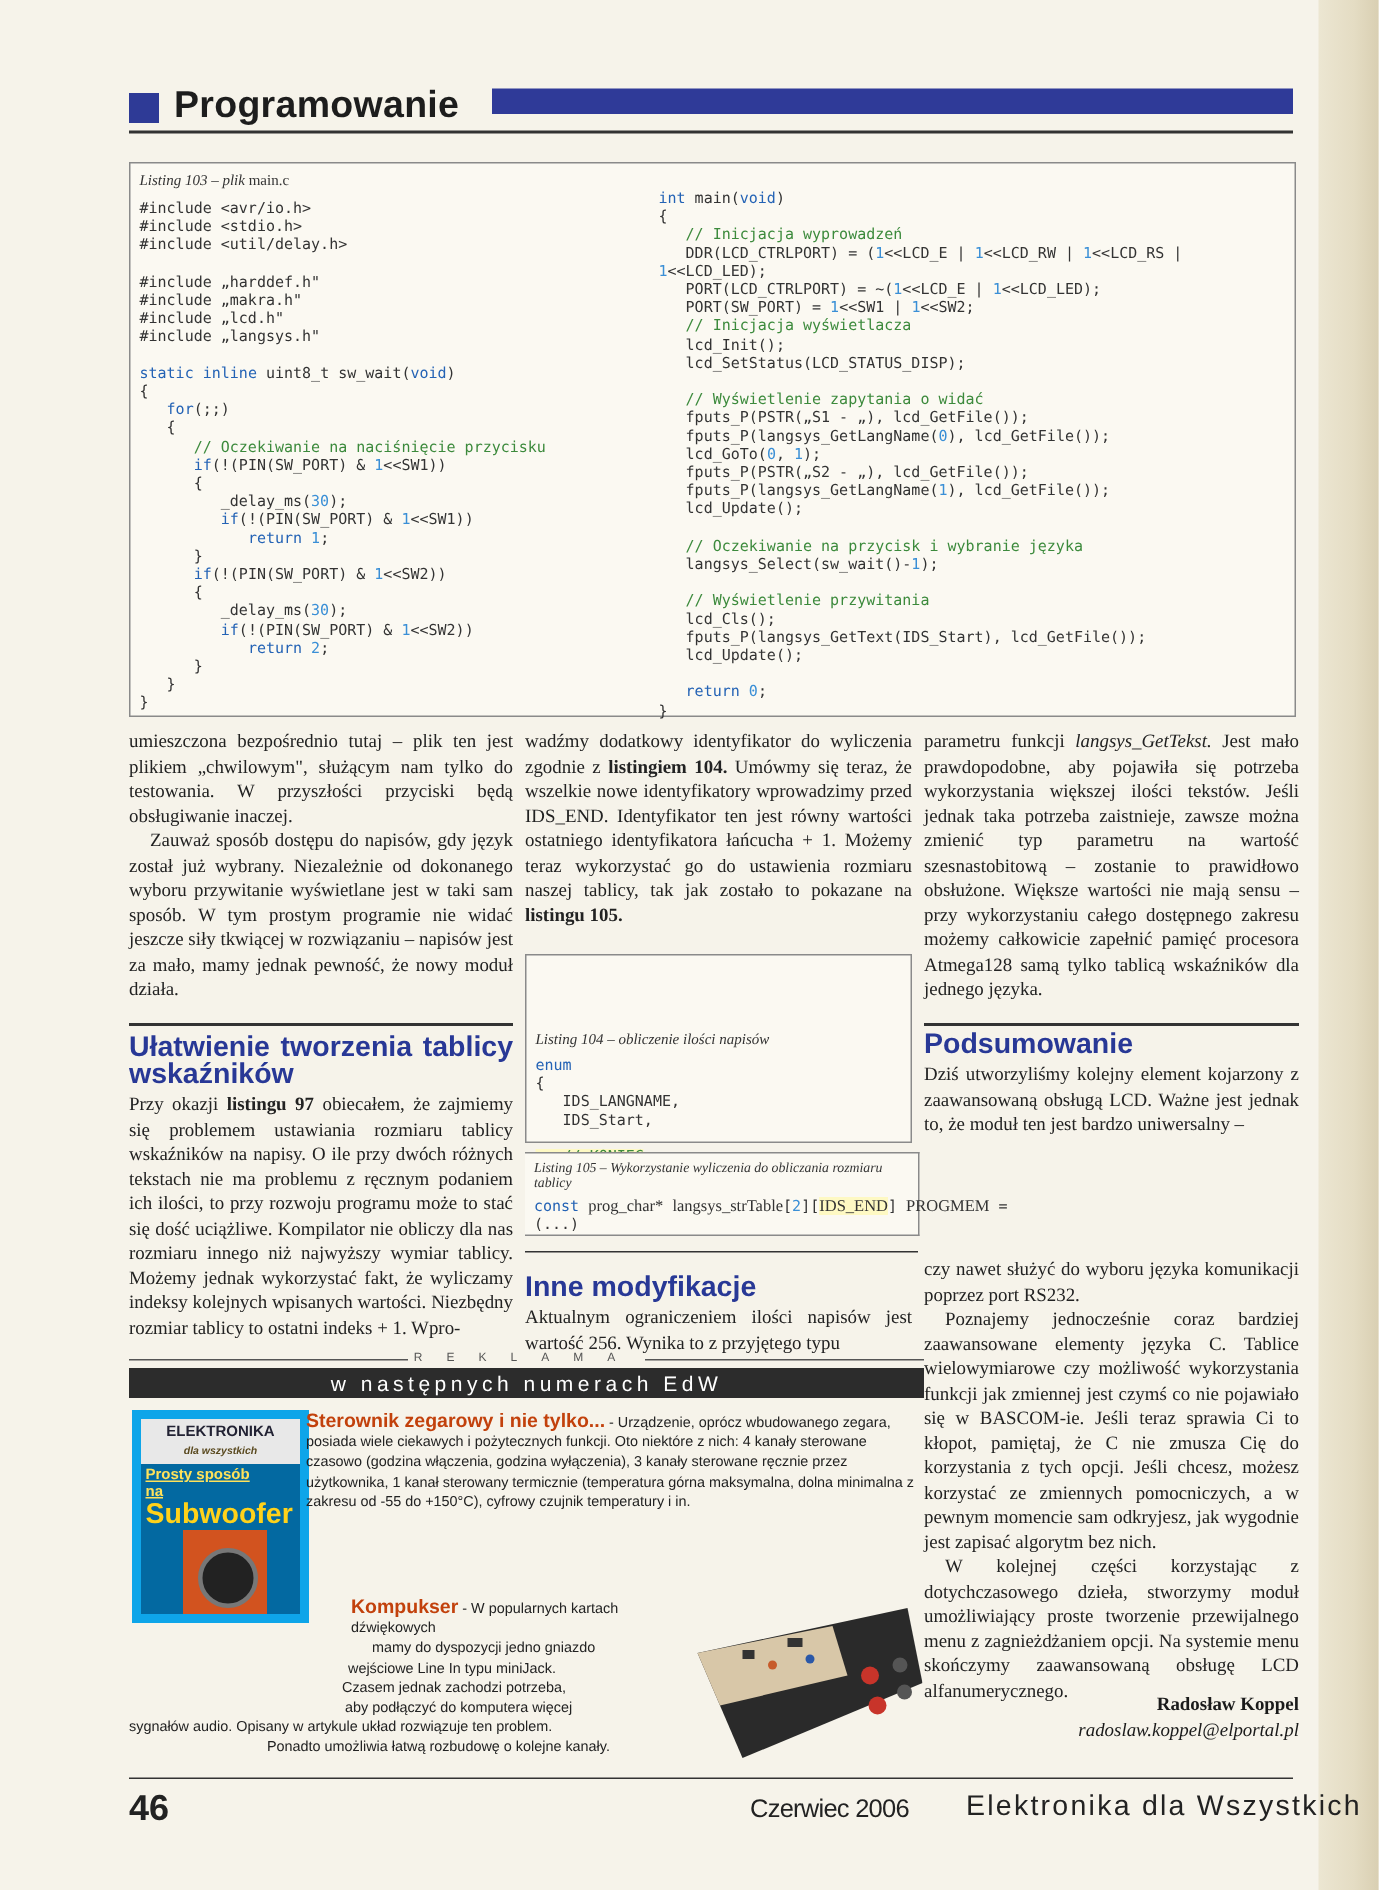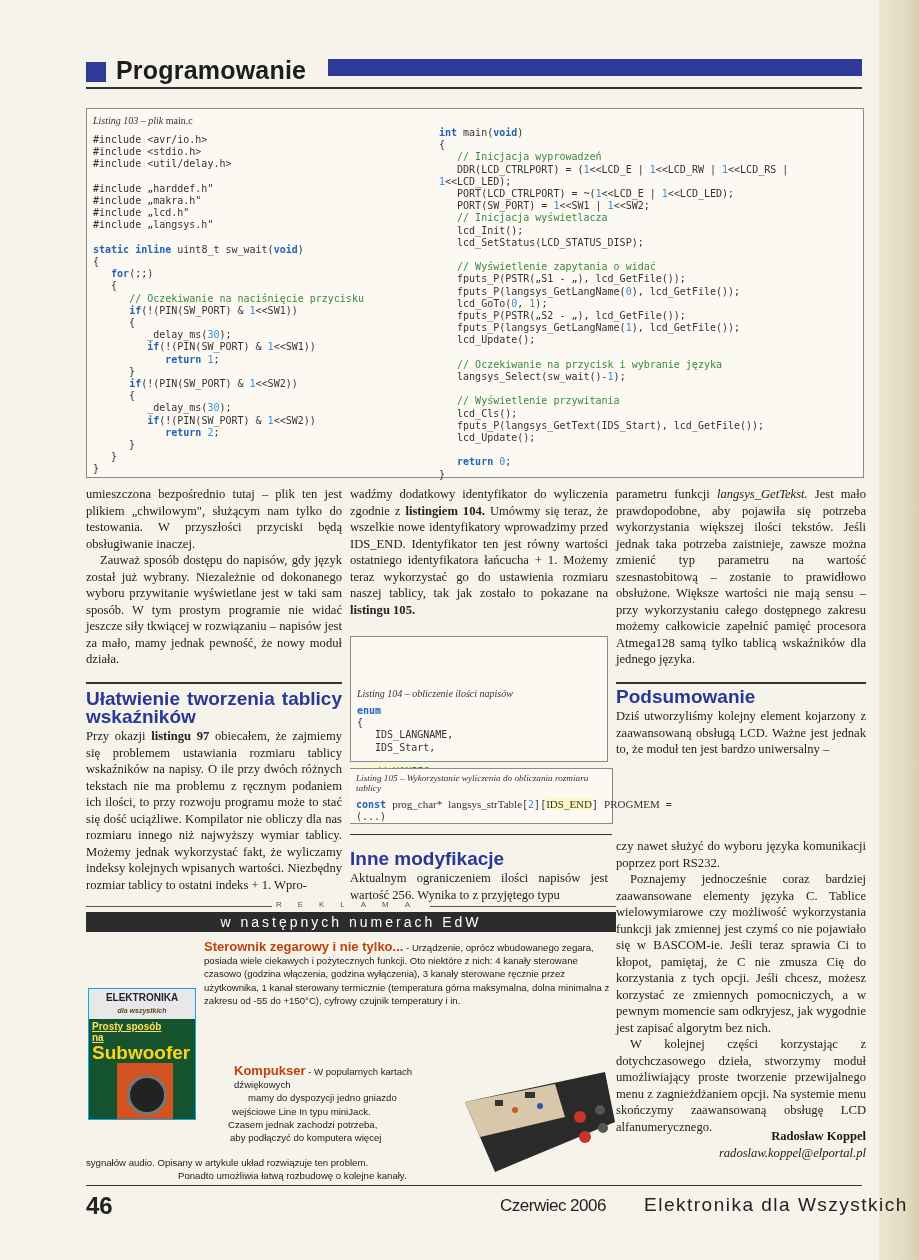--- a/index.html
+++ b/index.html
@@ -8,37 +8,37 @@
   .spine{position:absolute;right:0;top:0;width:40px;height:1260px;background:linear-gradient(90deg,#ece6d2,#e4dcc3 60%,#d9cfb2);}
   .header{position:absolute;left:86px;top:56px;width:776px;height:36px;}
   .hdr-sq{position:absolute;left:0;top:6px;width:20px;height:20px;background:#2e3a96;}
   .hdr-title{position:absolute;left:30px;top:0;font-family:"Liberation Sans",sans-serif;font-weight:bold;font-size:25px;color:#1d1d1d;letter-spacing:0.2px;}
   .hdr-bar{position:absolute;left:242px;top:3px;right:0;height:17px;background:#2f3a98;}
   .hdr-rule{position:absolute;left:0;top:31px;right:0;height:2px;background:#333;}
   .listing-main{position:absolute;left:86px;top:108px;width:776px;height:368px;border:1px solid #8a8a8a;background:#fbf9f2;}
   .listing-cap{font-style:italic;font-size:10px;color:#333;}
   .listing-cap b{font-style:normal;font-weight:normal;}
   .code{font-family:"DejaVu Sans Mono",monospace;font-size:10px;line-height:12.2px;white-space:pre;color:#333;}
-  .code .kw{color:#2463b5;font-weight:bold;}
+  .code .kw{color:#2463b5;font-weight:normal;}
   .code .cm{color:#3c8a3c;}
   .code .num{color:#3a8fd6;}
   .code .sf{font-family:"Liberation Serif",serif;font-size:11px;}
   .col-left-code{position:absolute;left:6px;top:6px;width:330px;}
   .col-right-code{position:absolute;left:352px;top:18px;width:420px;}
   .text-col{position:absolute;font-size:12.6px;line-height:16.5px;text-align:justify;color:#222;}
   .text-col p{margin:0;text-indent:0;}
   .text-col p.ind{text-indent:14px;}
   .sect{font-family:"Liberation Sans",sans-serif;font-weight:bold;color:#283896;font-size:19px;line-height:18px;margin:0 0 2px 0;}
   .rule{position:absolute;height:2px;background:#333;}
   .box{position:absolute;border:1px solid #8a8a8a;background:#fbf9f2;}
   .hl{background:#fef9c3;}
   .reklama-label{position:absolute;left:86px;top:900px;width:530px;text-align:center;font-family:"Liberation Sans",sans-serif;font-size:8px;letter-spacing:16px;color:#555;}
   .reklama-line{position:absolute;top:906px;height:1px;background:#555;}
   .ad-banner{position:absolute;left:86px;top:912px;width:530px;height:20px;background:#2c2c2c;color:#fff;font-family:"Liberation Sans",sans-serif;font-size:14px;letter-spacing:3px;text-align:center;line-height:20px;}
-  .cover{position:absolute;left:88px;top:940px;width:106px;height:130px;background:#14532d;border:1px solid #0ea5e9;overflow:hidden;margin-top:48px;}
+  .cover{position:absolute;left:88px;top:940px;width:106px;height:130px;background:#0369a1;border:6px solid #0ea5e9;overflow:hidden;}
   .cover-top{height:30px;background:#e8e8e8;color:#223;font-family:"Liberation Sans",sans-serif;font-size:10px;font-weight:bold;text-align:center;line-height:18px;}
   .cover-top small{display:block;font-size:7px;font-style:italic;color:#5a4a20;line-height:8px;}
   .cover-l1{color:#ffe25a;font-family:"Liberation Sans",sans-serif;font-size:10px;font-weight:bold;padding:2px 20px 0 3px;text-decoration:underline;}
   .cover-l2{color:#ffd21a;font-family:"Liberation Sans",sans-serif;font-size:19px;font-weight:bold;padding:0 3px;line-height:20px;}
   .cover-spk{position:absolute;left:28px;top:74px;width:56px;height:56px;background:#d2531f;}
   .cover-woofer{position:absolute;left:38px;top:86px;width:34px;height:34px;border-radius:50%;background:#222;border:3px solid #777;}
   .ad-text{position:absolute;font-family:"Liberation Sans",sans-serif;font-size:9.6px;line-height:13.2px;color:#222;}
   .ad-title{color:#c2410c;font-weight:bold;font-size:13px;}
   .pcb{position:absolute;left:455px;top:1062px;width:160px;height:110px;}
   .footer-rule{position:absolute;left:86px;top:1185px;width:776px;height:1px;background:#333;}
@@ -199,21 +199,21 @@
   <div class="ad-text" style="left:204px;top:940px;width:410px;">
     <span class="ad-title">Sterownik zegarowy i nie tylko...</span><span> - Urządzenie, oprócz wbudowanego zegara, posiada wiele ciekawych i pożytecznych funkcji. Oto niektóre z nich: 4 kanały sterowane czasowo (godzina włączenia, godzina wyłączenia), 3 kanały sterowane ręcznie przez użytkownika, 1 kanał sterowany termicznie (temperatura górna maksymalna, dolna minimalna z zakresu od -55 do +150°C), cyfrowy czujnik temperatury i in.</span>
   </div>
 
   <div class="ad-text" style="left:86px;top:1064px;width:380px;">
     <div style="padding-left:148px;"><span class="ad-title">Kompukser</span><span> - W popularnych kartach dźwiękowych</span></div>
     <div style="padding-left:162px;">mamy do dyspozycji jedno gniazdo</div>
     <div style="padding-left:146px;">wejściowe Line In typu miniJack.</div>
     <div style="padding-left:142px;">Czasem jednak zachodzi potrzeba,</div>
     <div style="padding-left:144px;">aby podłączyć do komputera więcej</div>
-    <div style="padding-left:0;margin-top:12px;">sygnałów audio. Opisany w artykule układ rozwiązuje ten problem.</div>
+    <div style="padding-left:0;">sygnałów audio. Opisany w artykule układ rozwiązuje ten problem.</div>
     <div style="padding-left:92px;">Ponadto umożliwia łatwą rozbudowę o kolejne kanały.</div>
   </div>
 
   <svg class="pcb" viewBox="0 0 160 110">
     <polygon points="10,40 150,10 160,60 40,110" fill="#2a2a2a"></polygon>
     <polygon points="10,40 100,22 110,55 25,75" fill="#d8c7a8"></polygon>
     <circle cx="125" cy="55" r="6" fill="#c8342a"></circle>
     <circle cx="130" cy="75" r="6" fill="#c8342a"></circle>
     <circle cx="145" cy="48" r="5" fill="#555"></circle>
     <circle cx="148" cy="66" r="5" fill="#555"></circle>

